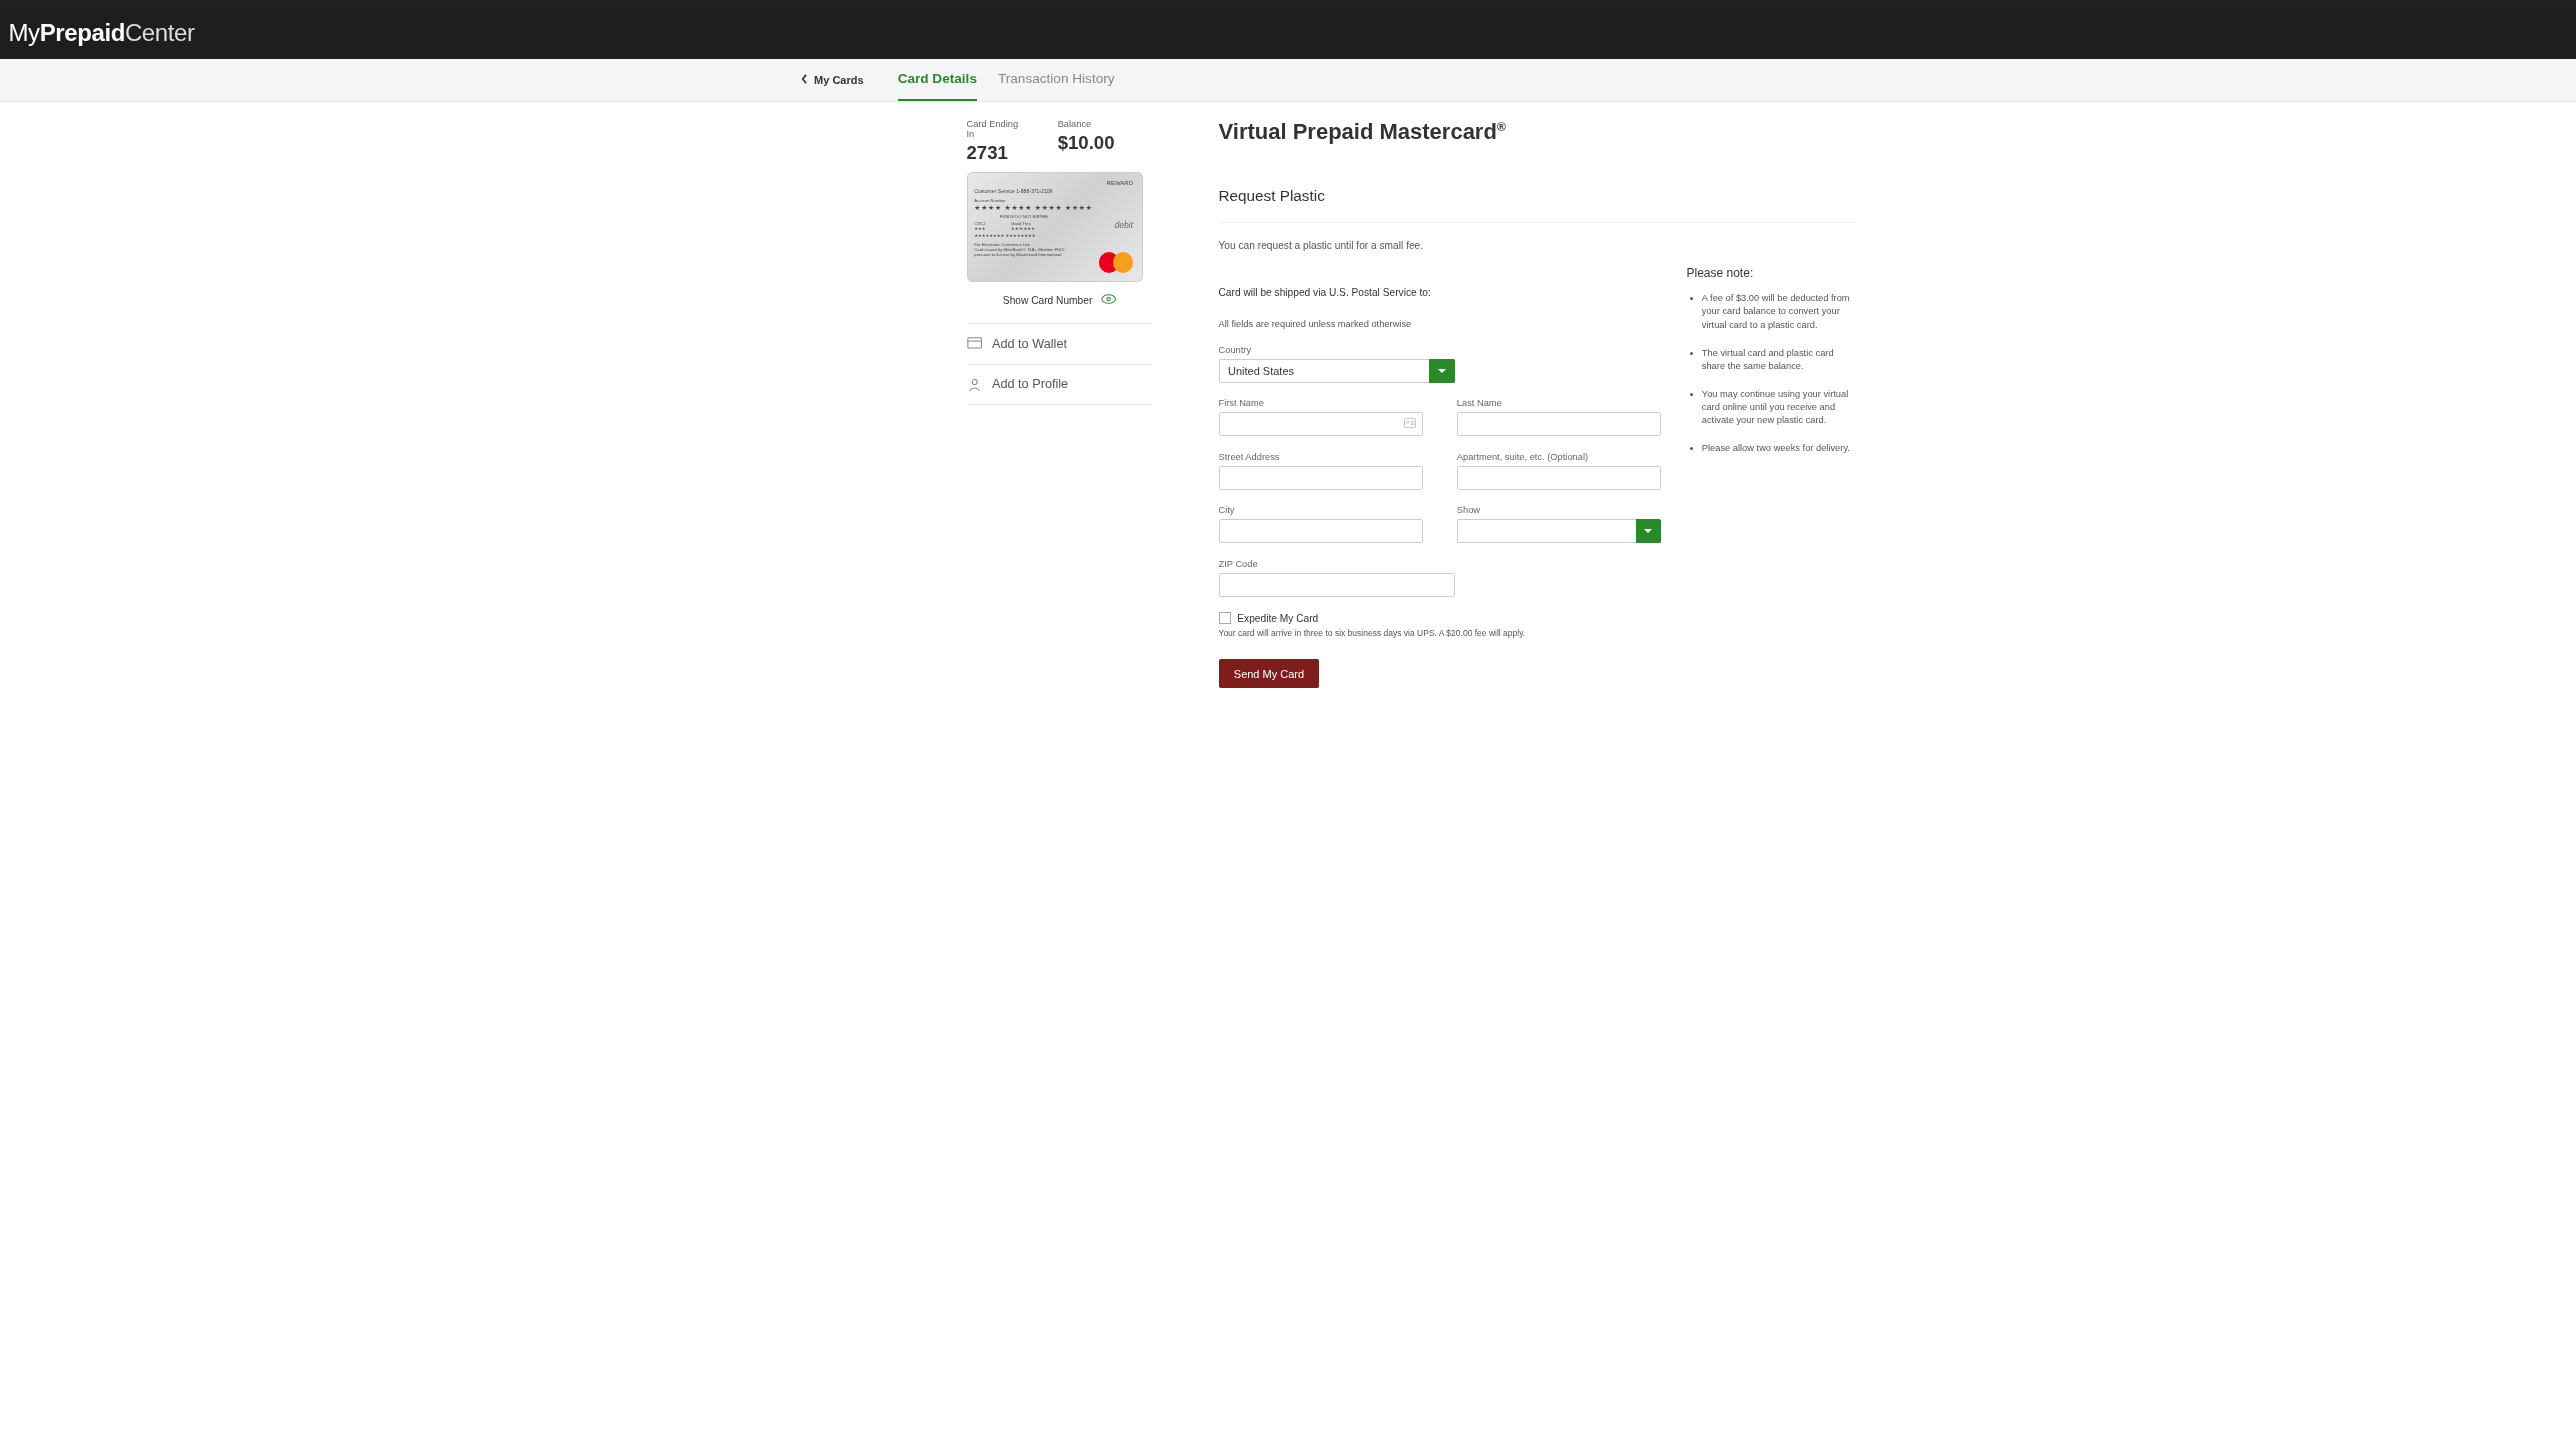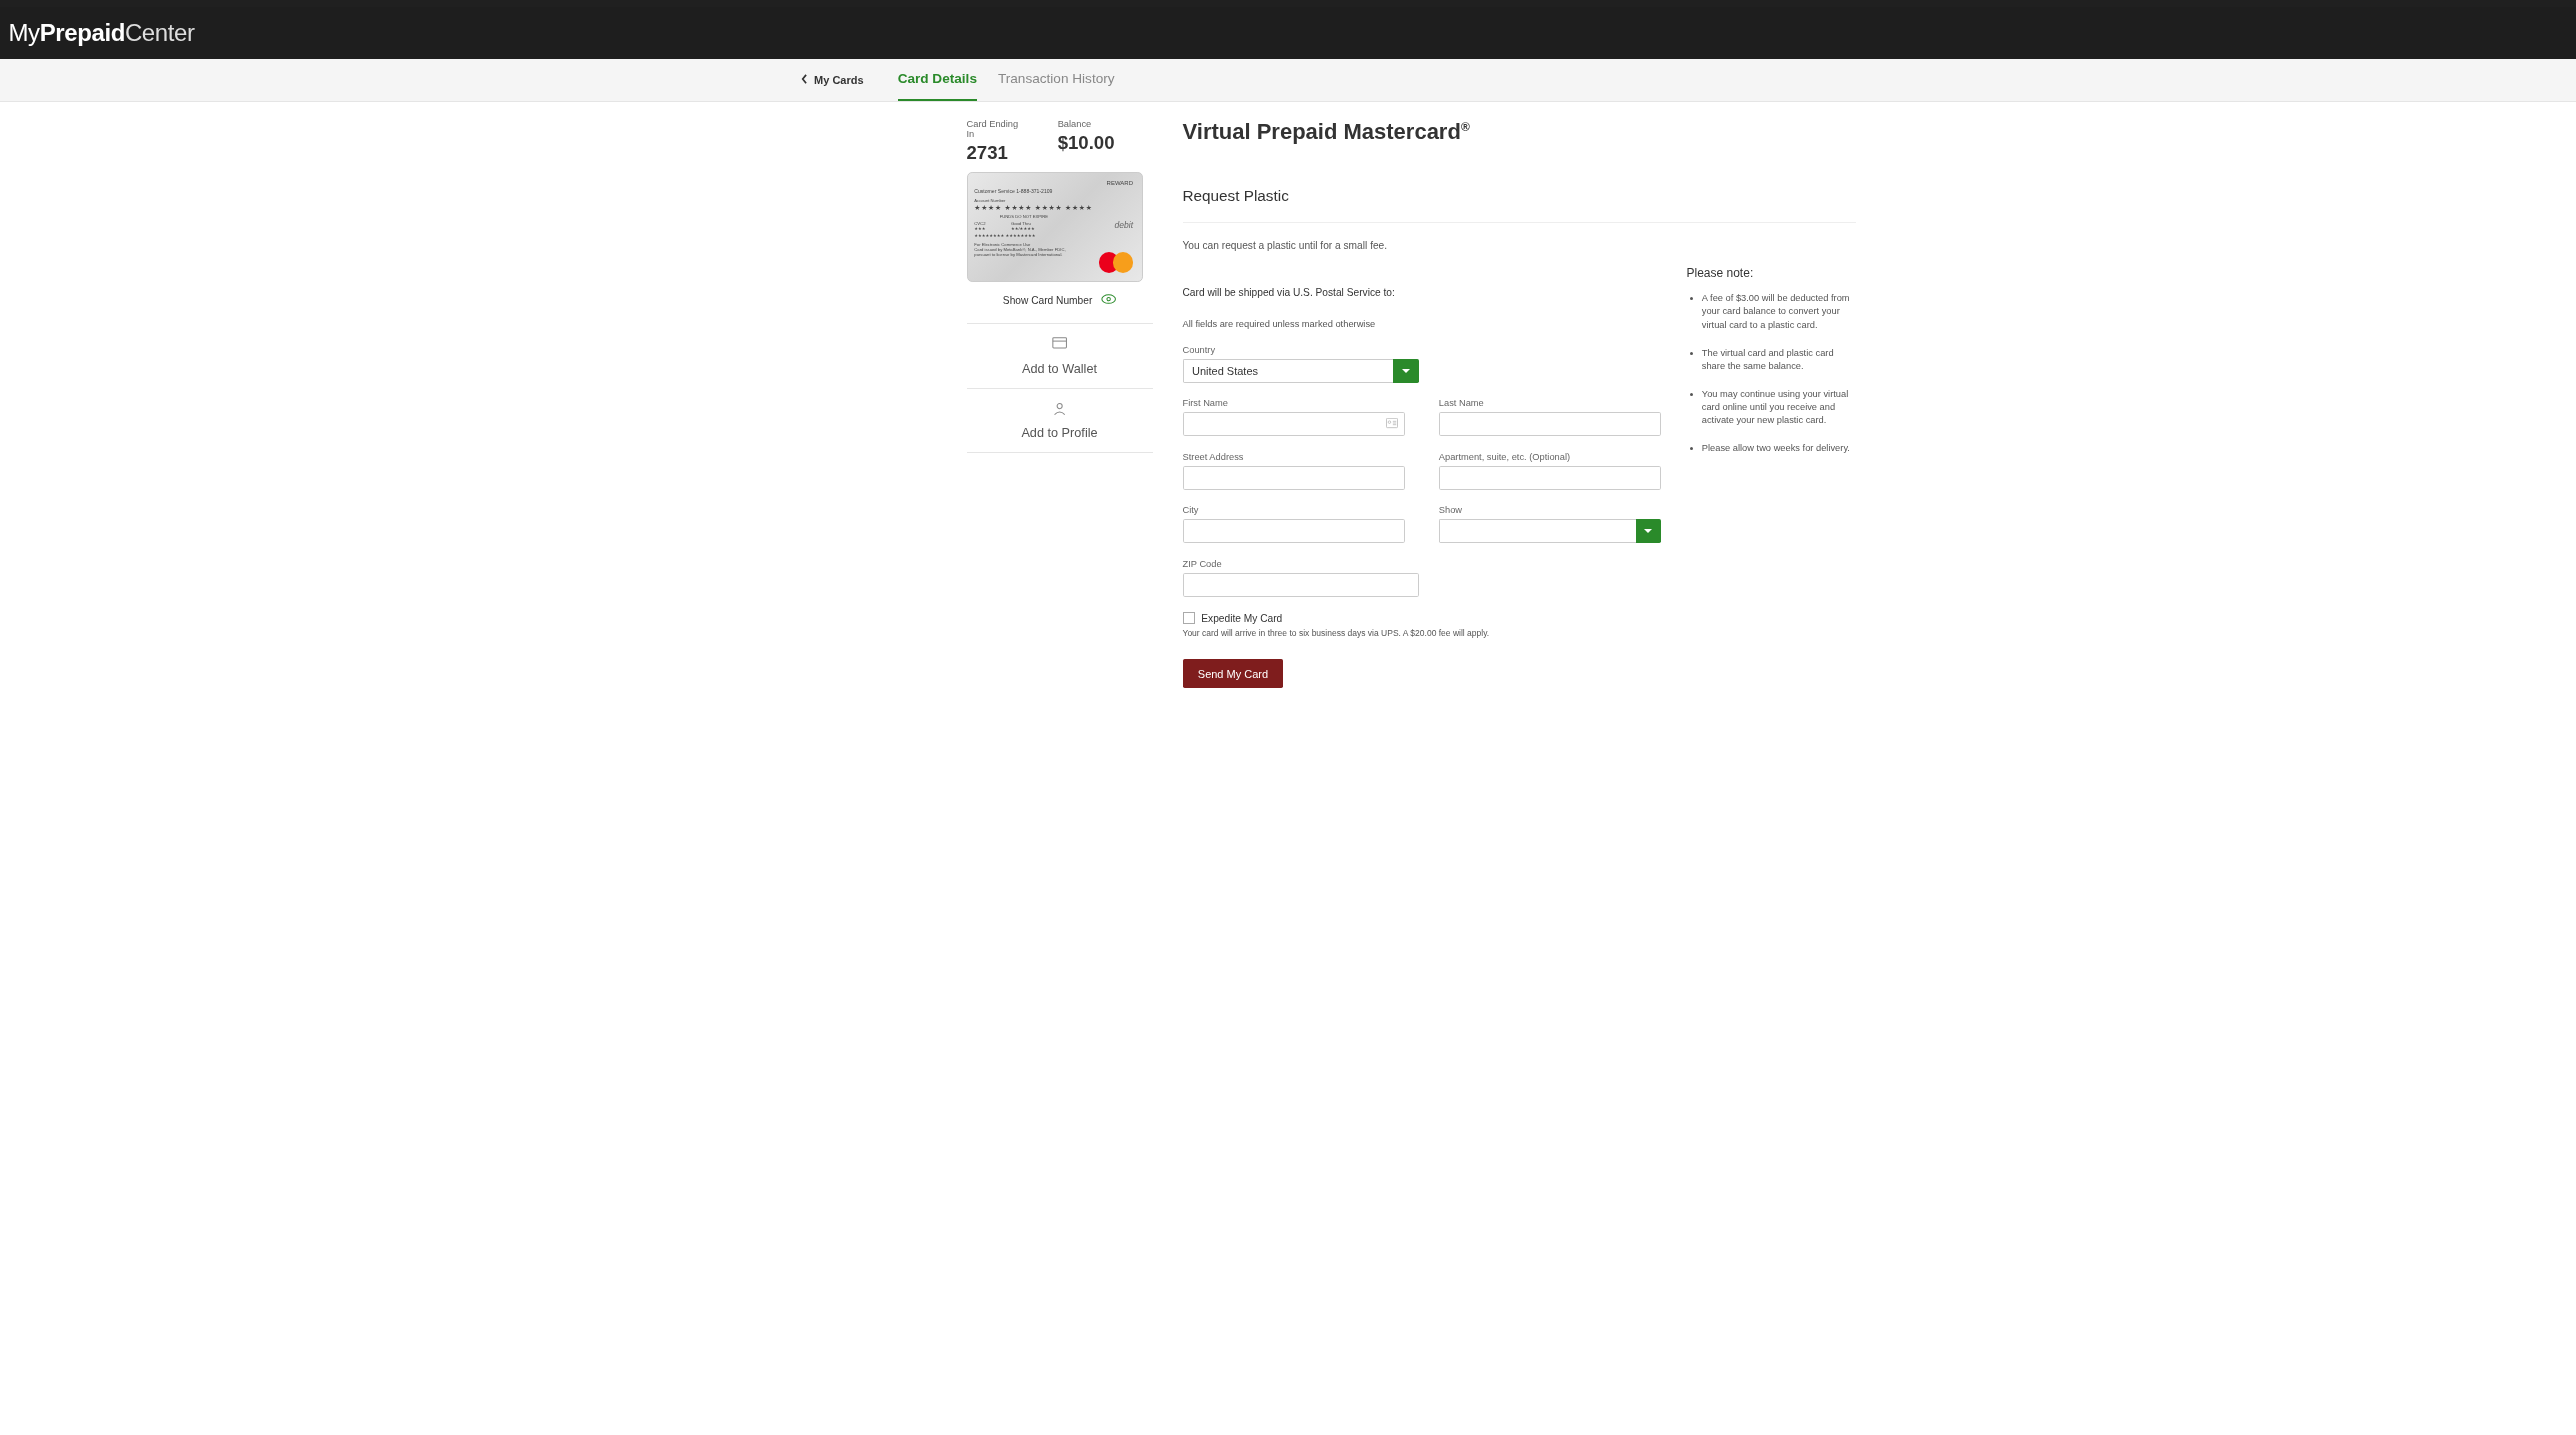--- a/index.html
+++ b/index.html
@@ -11,21 +11,21 @@
 .logo .bold { font-weight: 700; }
 .logo .light { font-weight: 300; color: #ddd; }
 
 .navbar { background: #f5f5f5; border-bottom: 0.8px solid #e5e5e5; padding: 0; }
 .nav-inner { max-width: 1237px; margin: 0 auto; display: flex; align-items: center; padding-left: 131px; }
 .back-link { display: flex; align-items: center; font-size: 11px; font-weight: 700; color: #333; cursor: pointer; margin-right: 34px; padding: 12.7px 0; }
 .back-link .chev { margin-right: 6.8px; font-size: 12px; }
 .tab { padding: 12.7px 0; margin-right: 21px; font-size: 13.6px; color: #888; cursor: pointer; border-bottom: 2.5px solid transparent; }
 .tab.active { color: #2a8a2a; font-weight: 700; border-bottom-color: #2a8a2a; }
 
-.content { max-width: 1135px; margin: 0 auto; display: flex; padding: 17px 0 34px 246px; }
+.content { max-width: 1135px; margin: 0 auto; display: flex; padding: 17px 0 34px 246px; gap: 36px; }
 
 .left-col { width: 186px; flex-shrink: 0; margin-right: 30px; }
 .info-row { display: flex; margin-bottom: 8.5px; }
 .info-block { margin-right: 38px; }
 .info-label { font-size: 9.3px; color: #666; margin-bottom: 2.5px; }
 .info-value { font-size: 18.6px; font-weight: 700; color: #333; }
 
 .card-image { width: 176px; height: 110px; border-radius: 5.1px; background: linear-gradient(135deg,#e8e8e8,#d0d0d0,#e8e8e8); border: 0.8px solid #ccc; position: relative; padding: 6.8px; font-size: 5.1px; color: #444; margin-top: 6.8px; }
 .card-image .reward { position: absolute; top: 6.8px; right: 8.5px; font-size: 6px; }
 .card-image .cs { margin-top: 8.5px; font-size: 5.1px; }
@@ -38,21 +38,21 @@
 .card-image .mc { position: absolute; right: 8.5px; bottom: 8.5px; }
 .mc-circles { position: relative; width: 34px; height: 20.3px; }
 .mc-red { position: absolute; width: 20.3px; height: 20.3px; border-radius: 50%; background: #eb001b; left: 0; }
 .mc-yellow { position: absolute; width: 20.3px; height: 20.3px; border-radius: 50%; background: #f79e1b; right: 0; }
 .card-image .fine { font-size: 4.2px; line-height: 1.2; margin-top: 3.4px; }
 
 .show-number { text-align: center; margin-top: 12px; font-size: 10.2px; color: #333; cursor: pointer; display: flex; justify-content: center; align-items: center; gap: 8.5px; }
 .eye-icon { color: #2a8a2a; }
 
 .action-list { margin-top: 17px; border-top: 0.8px solid #e5e5e5; }
-.action-item { display: flex; align-items: center; padding: 12px 0; border-bottom: 0.8px solid #e5e5e5; font-size: 12.7px; color: #555; cursor: pointer; gap: 10.2px; flex-direction: column; }
+.action-item { display: flex; align-items: center; padding: 12px 0; border-bottom: 0.8px solid #e5e5e5; font-size: 12.7px; color: #555; cursor: pointer; gap: 10.2px; }
 .action-icon { width: 15.3px; height: 15.3px; color: #888; }
 
 .main-col { flex: 1; }
 .page-title { font-size: 22px; font-weight: 700; margin-bottom: 42px; }
 .page-title sup { font-size: 12px; vertical-align: super; }
 
 .section-title { font-size: 15.3px; color: #333; padding-bottom: 17px; border-bottom: 0.8px solid #eee; margin-bottom: 17px; }
 
 .two-col { display: flex; gap: 25.4px; }
 .form-area { flex: 1; max-width: 508px; }

